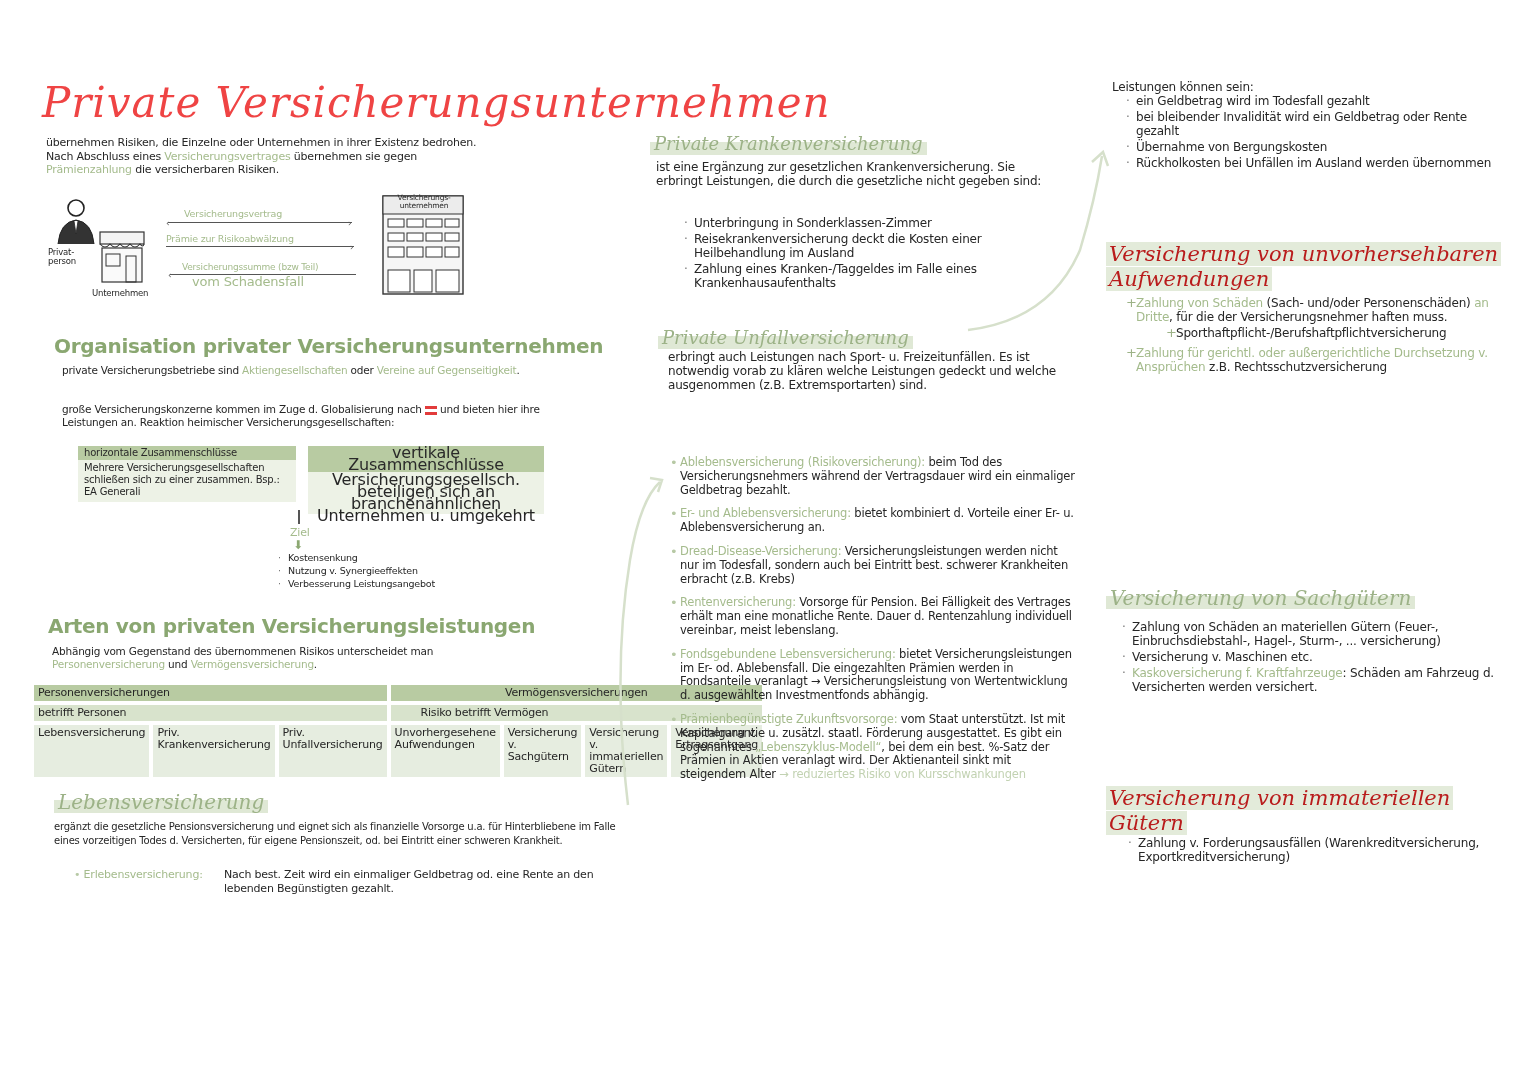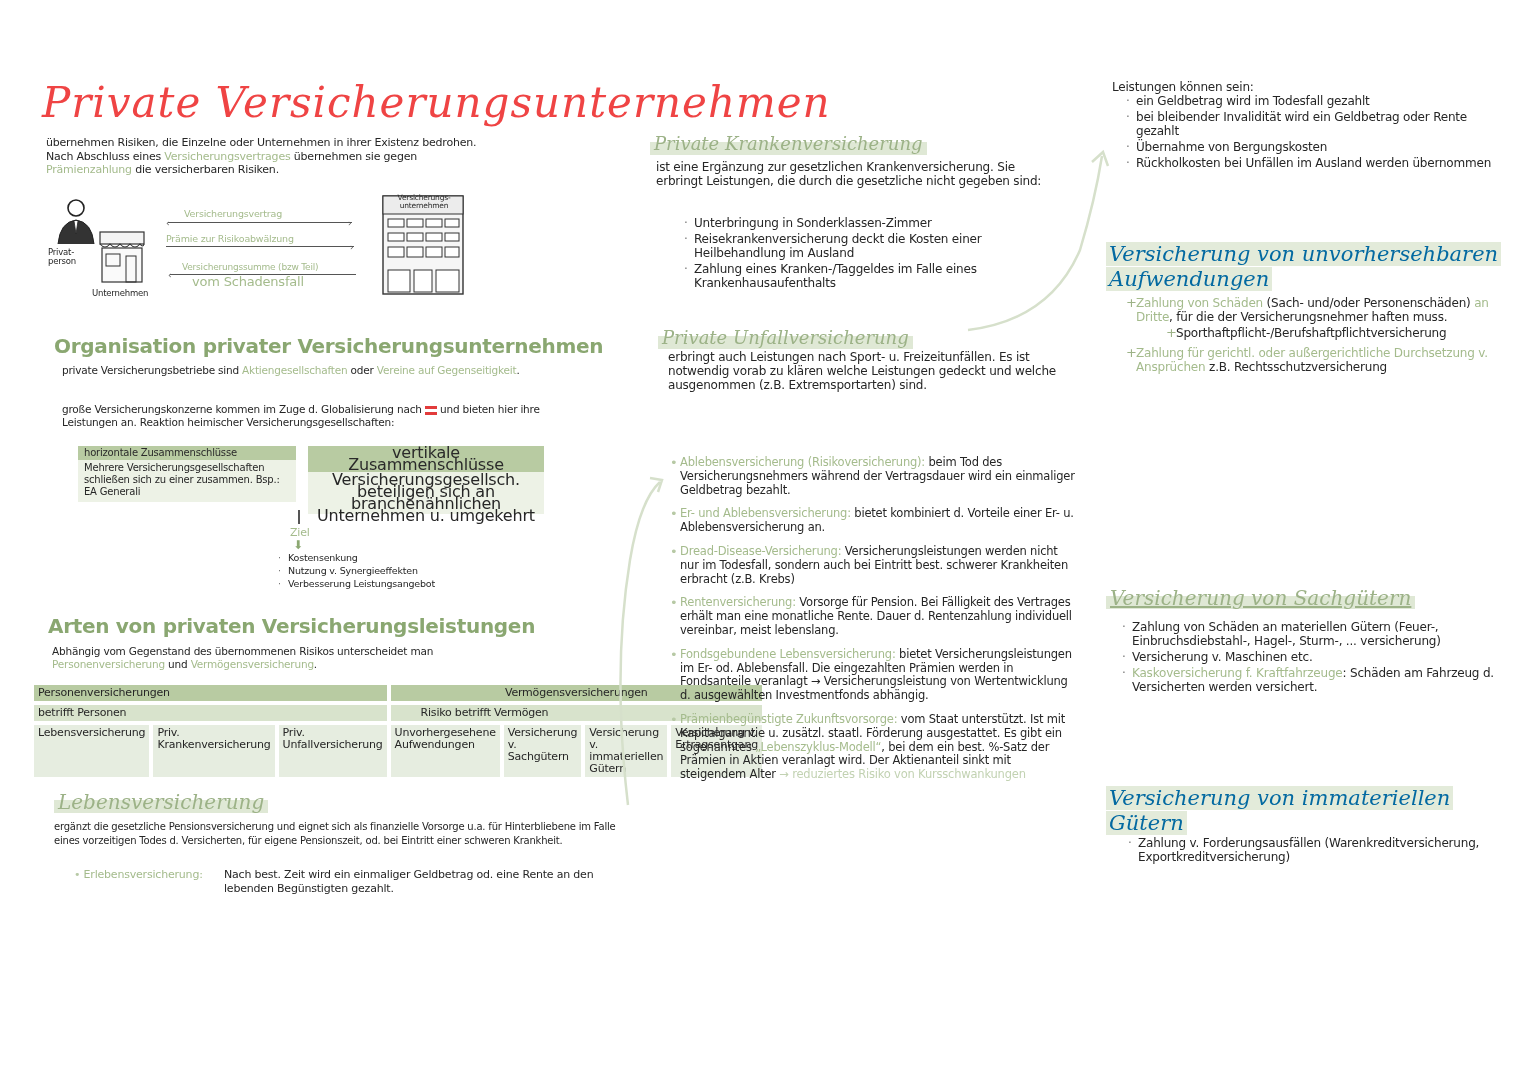--- a/index.html
+++ b/index.html
@@ -6,21 +6,21 @@
   html, body { width: 1527px; height: 1080px; background: #ffffff; overflow: hidden; }
   body { position: relative; font-family: "DejaVu Sans", sans-serif; color: #2a2a2a; }
   .abs { position: absolute; }
   .hand { font-family: "DejaVu Sans", sans-serif; font-size: 11.5px; line-height: 14px; color: #262626; letter-spacing: -0.2px; }
   .small { font-size: 9.5px; line-height: 11.5px; }
   .green { color: #8ca872; }
   .lgreen { color: #a4bb8c; }
   .title-main { font-family: "DejaVu Serif", serif; font-style: italic; font-size: 42px; color: #ef4444; letter-spacing: 1px; font-weight: normal; }
   .h-bold { font-family: "DejaVu Sans", sans-serif; font-weight: bold; font-size: 20px; color: #8aa771; letter-spacing: -0.3px; }
   .h-script { font-family: "DejaVu Serif", serif; font-style: italic; font-size: 20px; color: #9cb287; background: linear-gradient(to bottom, transparent 40%, #dfe8d5 40%, #dfe8d5 95%, transparent 95%); padding: 0 4px; display: inline-block; line-height: 24px; }
-  .h-script2 { font-family: "DejaVu Serif", serif; font-style: italic; font-size: 21px; color: #0369a1; line-height: 25px; }
+  .h-script2 { font-family: "DejaVu Serif", serif; font-style: italic; font-size: 21px; color: #b91c1c; line-height: 25px; }
   .h-script2 span { background: #e3ebda; padding: 0 3px; }
   ul.bl { list-style: none; }
   ul.bl li { position: relative; padding-left: 12px; margin-bottom: 2px; }
   ul.bl li::before { content: "·"; position: absolute; left: 2px; top: 0; color: #777; }
   ul.gb li::before { content: "•"; color: #b7c9a5; font-size: 13px; }
   ul.plus li::before { content: "+"; color: #9cb287; font-size: 13px; }
   .box-head { background: #b8cba2; color: #2a2a2a; padding: 1px 6px; }
   .box-body { background: #edf2e6; padding: 2px 6px; }
   table.arten { border-collapse: separate; border-spacing: 4px 4px; }
   table.arten td { font-size: 11px; line-height: 12px; padding: 2px 4px; vertical-align: top; }
@@ -200,21 +200,21 @@
 <ul class="abs hand bl plus" style="left:1124px; top:296px; width:390px; font-size:12px; line-height:14px;">
   <li style="margin-bottom:2px;">
     <span class="lgreen">Zahlung von Schäden</span><span> (Sach- und/oder Personenschäden) </span><span class="lgreen">an Dritte</span><span>, für die der Versicherungsnehmer haften muss.</span>
     <ul class="bl gb" style="margin-top:2px; margin-left:28px;">
       <li>Sporthaftpflicht-/Berufshaftpflichtversicherung</li>
     </ul>
   </li>
   <li style="margin-top:6px;"><span class="lgreen">Zahlung für gerichtl. oder außergerichtliche Durchsetzung v. Ansprüchen</span><span> z.B. Rechtsschutzversicherung</span></li>
 </ul>
 
-<div class="abs h-script" style="left:1106px; top:586px; font-size:20px;text-decoration:underline;">Versicherung von Sachgütern</div>
+<div class="abs h-script" style="left:1106px; top:586px; font-size:20px;">Versicherung von Sachgütern</div>
 <ul class="abs hand bl" style="left:1120px; top:620px; width:380px; font-size:12px; line-height:14px;">
   <li>Zahlung von Schäden an materiellen Gütern (Feuer-, Einbruchsdiebstahl-, Hagel-, Sturm-, ... versicherung)</li>
   <li>Versicherung v. Maschinen etc.</li>
   <li><span class="lgreen">Kaskoversicherung f. Kraftfahrzeuge</span><span>: Schäden am Fahrzeug d. Versicherten werden versichert.</span></li>
 </ul>
 
 <div class="abs h-script2" style="left:1106px; top:786px; width:380px;">
   <span>Versicherung von immateriellen</span><br><span>Gütern</span>
 </div>
 <ul class="abs hand bl" style="left:1126px; top:836px; width:380px; font-size:12px; line-height:14px;">

